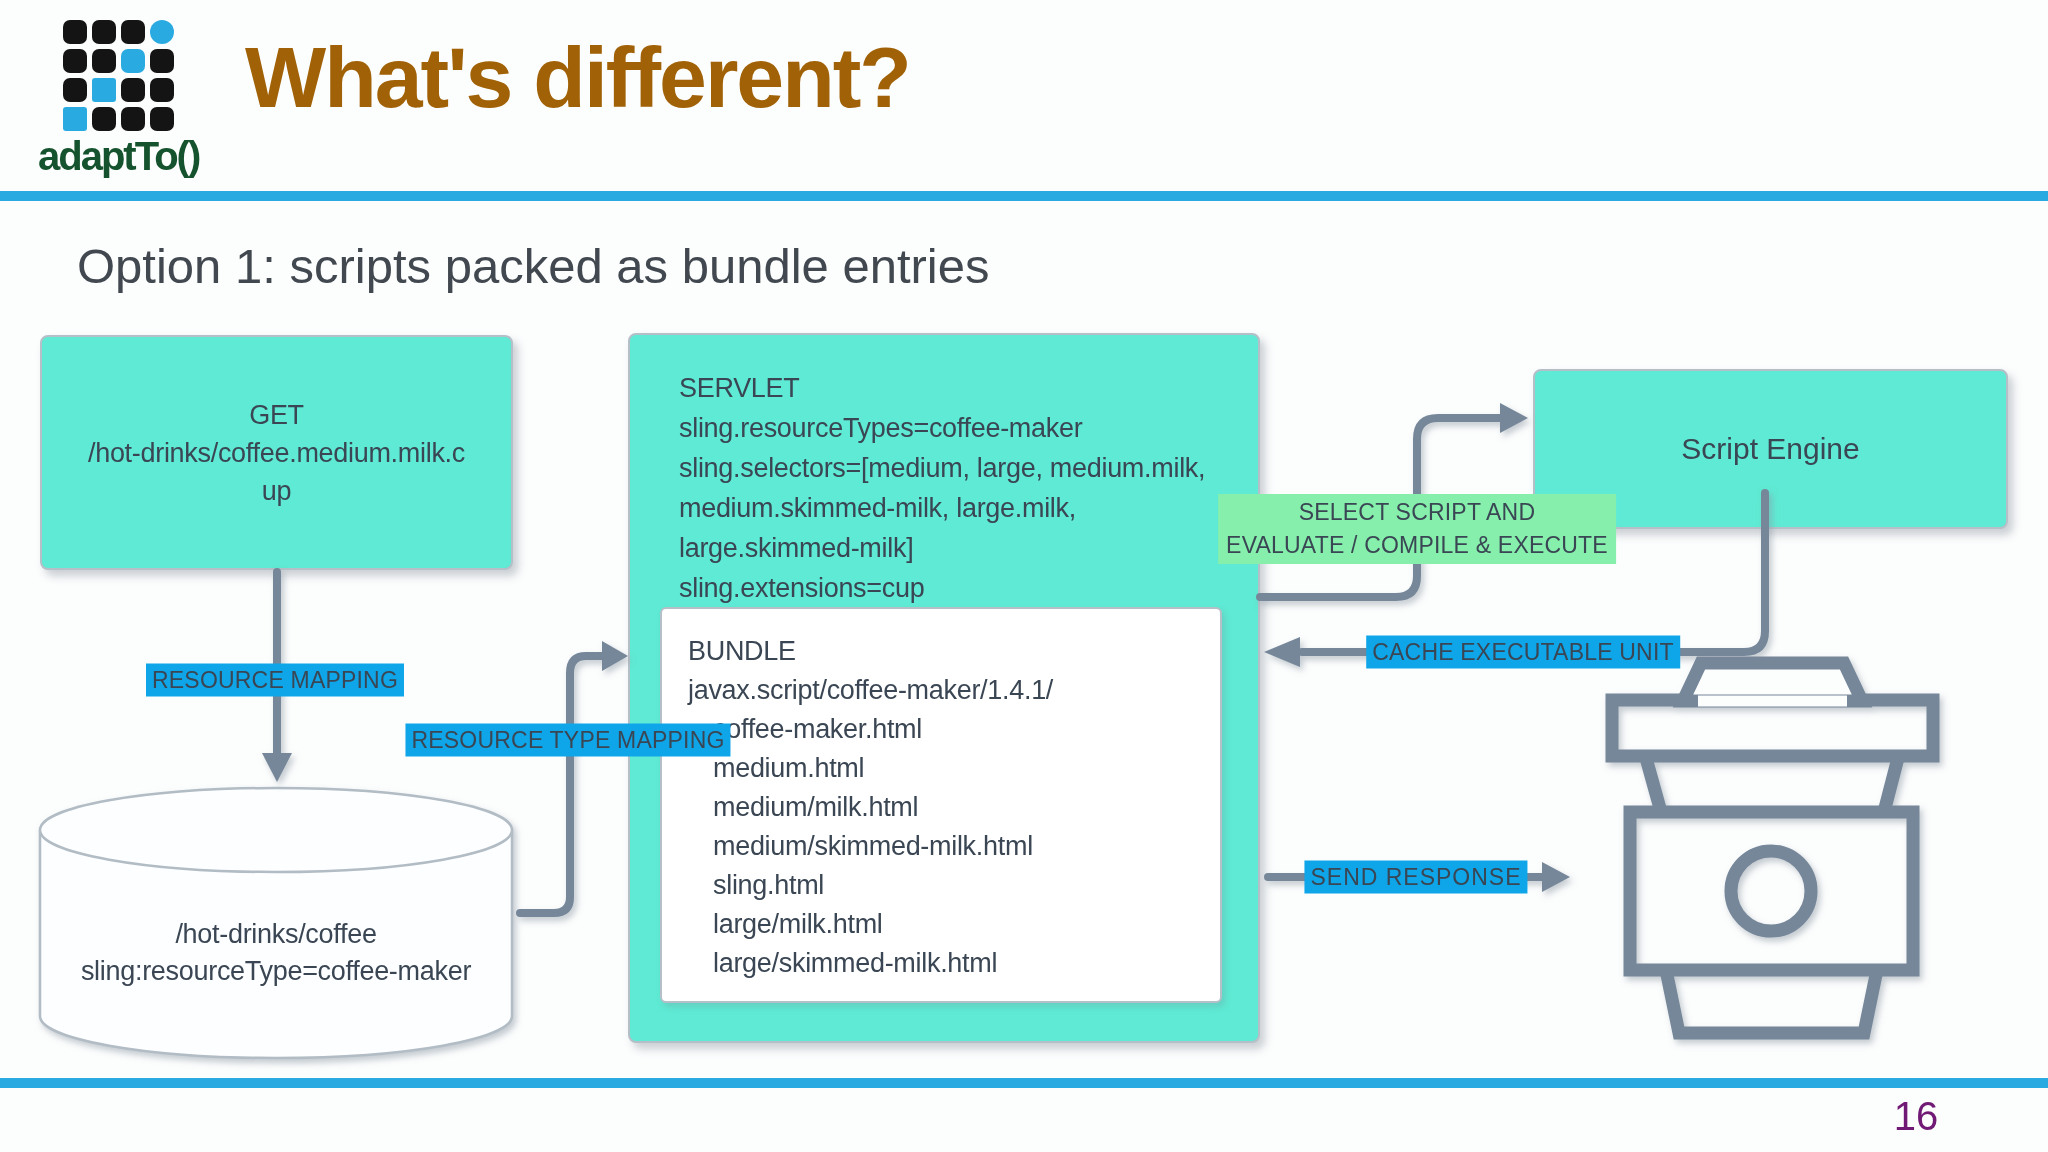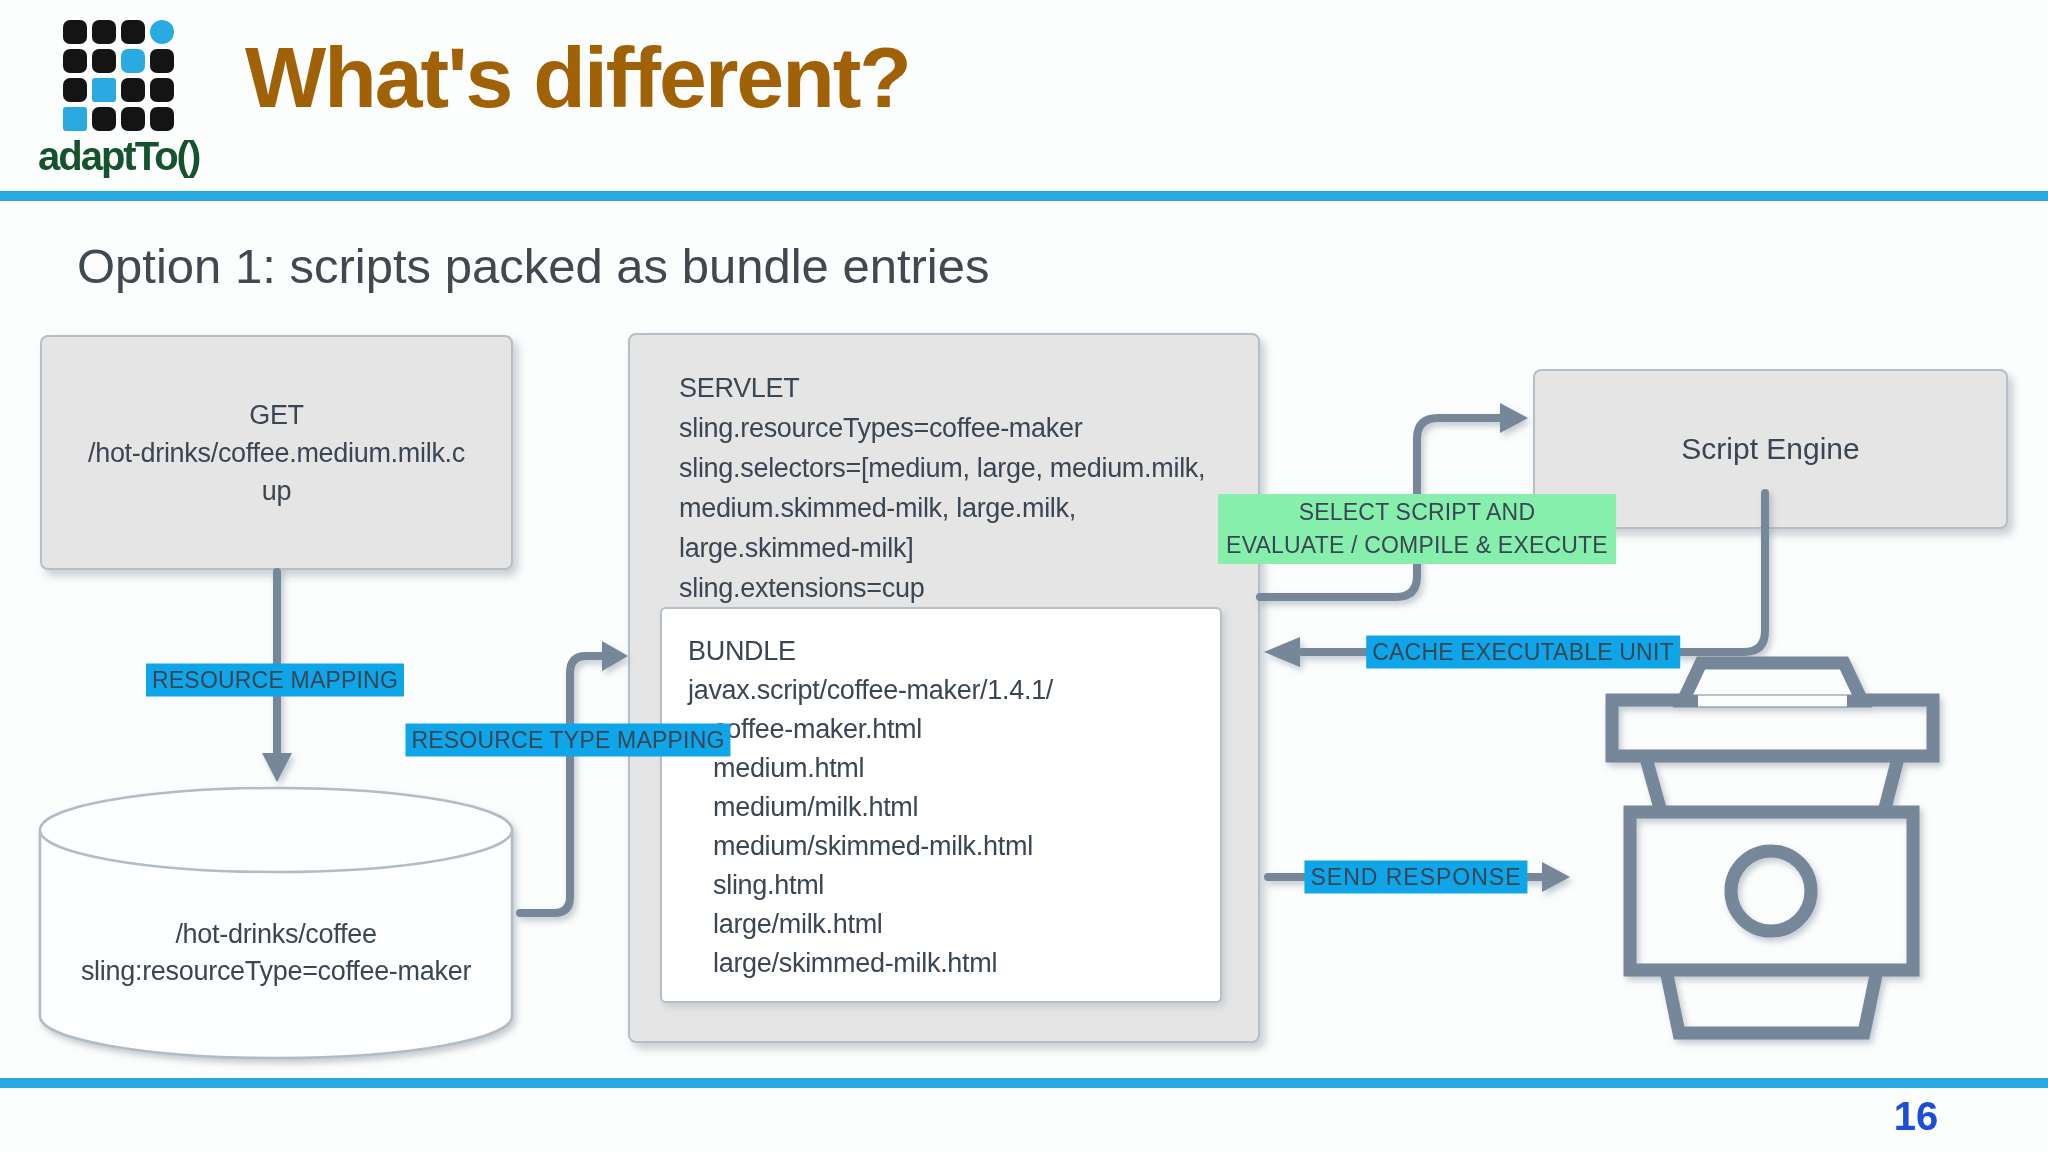--- a/index.html
+++ b/index.html
@@ -15,21 +15,21 @@
   .logo-grid .blue{background:#29abe2;}
   .logo-grid .circle{border-radius:50%;}
   .logo-grid .sq{border-radius:3px;}
   .wordmark{position:absolute;left:38px;top:134px;font-size:40px;font-weight:700;
     letter-spacing:-2px;color:#14532d;z-index:1;}
   .title{position:absolute;left:245px;top:28px;font-size:86px;font-weight:700;
     letter-spacing:-2px;color:#a16207;z-index:1;}
   .subtitle{position:absolute;left:46px;top:238px;font-size:49px;font-weight:400;
     color:#42484f;letter-spacing:0;z-index:1;margin-left:31px;}
   
-  .box{position:absolute;background:#e5e5e5;border:2px solid #b5bfc7;border-radius:8px;
+  .box{position:absolute;background:#5eead4;border:2px solid #b5bfc7;border-radius:8px;
     box-shadow:5px 6px 9px rgba(120,132,144,.38);z-index:1;box-sizing:border-box;}
   .box.inner{box-shadow:3px 4px 6px rgba(120,132,144,.25);border-radius:6px;background:#fff;}
   .request-box{left:40px;top:335px;width:473px;height:235px;display:flex;
     align-items:center;justify-content:center;text-align:center;}
   .request-box .txt{font-size:27px;line-height:38px;letter-spacing:-0.3px;}
   .servlet-box{left:628px;top:333px;width:632px;height:710px;}
   .bundle-box{left:660px;top:607px;width:562px;height:396px;}
   .engine-box{left:1533px;top:333px;width:475px;height:160px;display:flex;
     align-items:center;justify-content:center;font-size:30px;margin-top:36px;}
   .blocktext{position:absolute;z-index:2;font-size:27px;letter-spacing:-0.3px;white-space:nowrap;}
@@ -40,21 +40,21 @@
   
   .lbl{position:absolute;transform:translate(-50%,-50%);font-size:23px;color:#3a4653;
     background:#0ea5e9;padding:3px 6px;white-space:nowrap;z-index:3;letter-spacing:0.2px;}
   .lbl2{position:absolute;transform:translateX(-50%);font-size:23px;color:#3a4653;
     background:#86efac;padding:2px 8px;white-space:nowrap;z-index:3;text-align:center;
     line-height:33px;letter-spacing:0.2px;}
   
   #overlay{position:absolute;left:0;top:0;z-index:2;pointer-events:none;}
   
   .page-num{position:absolute;left:1856px;top:1094px;width:120px;text-align:center;
-    font-size:40px;font-weight:700;color:#1d4ed8;z-index:1;}
+    font-size:40px;font-weight:400;color:#701a75;z-index:1;}
 </style>
 </head>
 <body>
 
 <div id="stage">
 
   <div class="logo-grid">
     <div class="c"></div>
       <div class="c"></div>
       <div class="c"></div>

